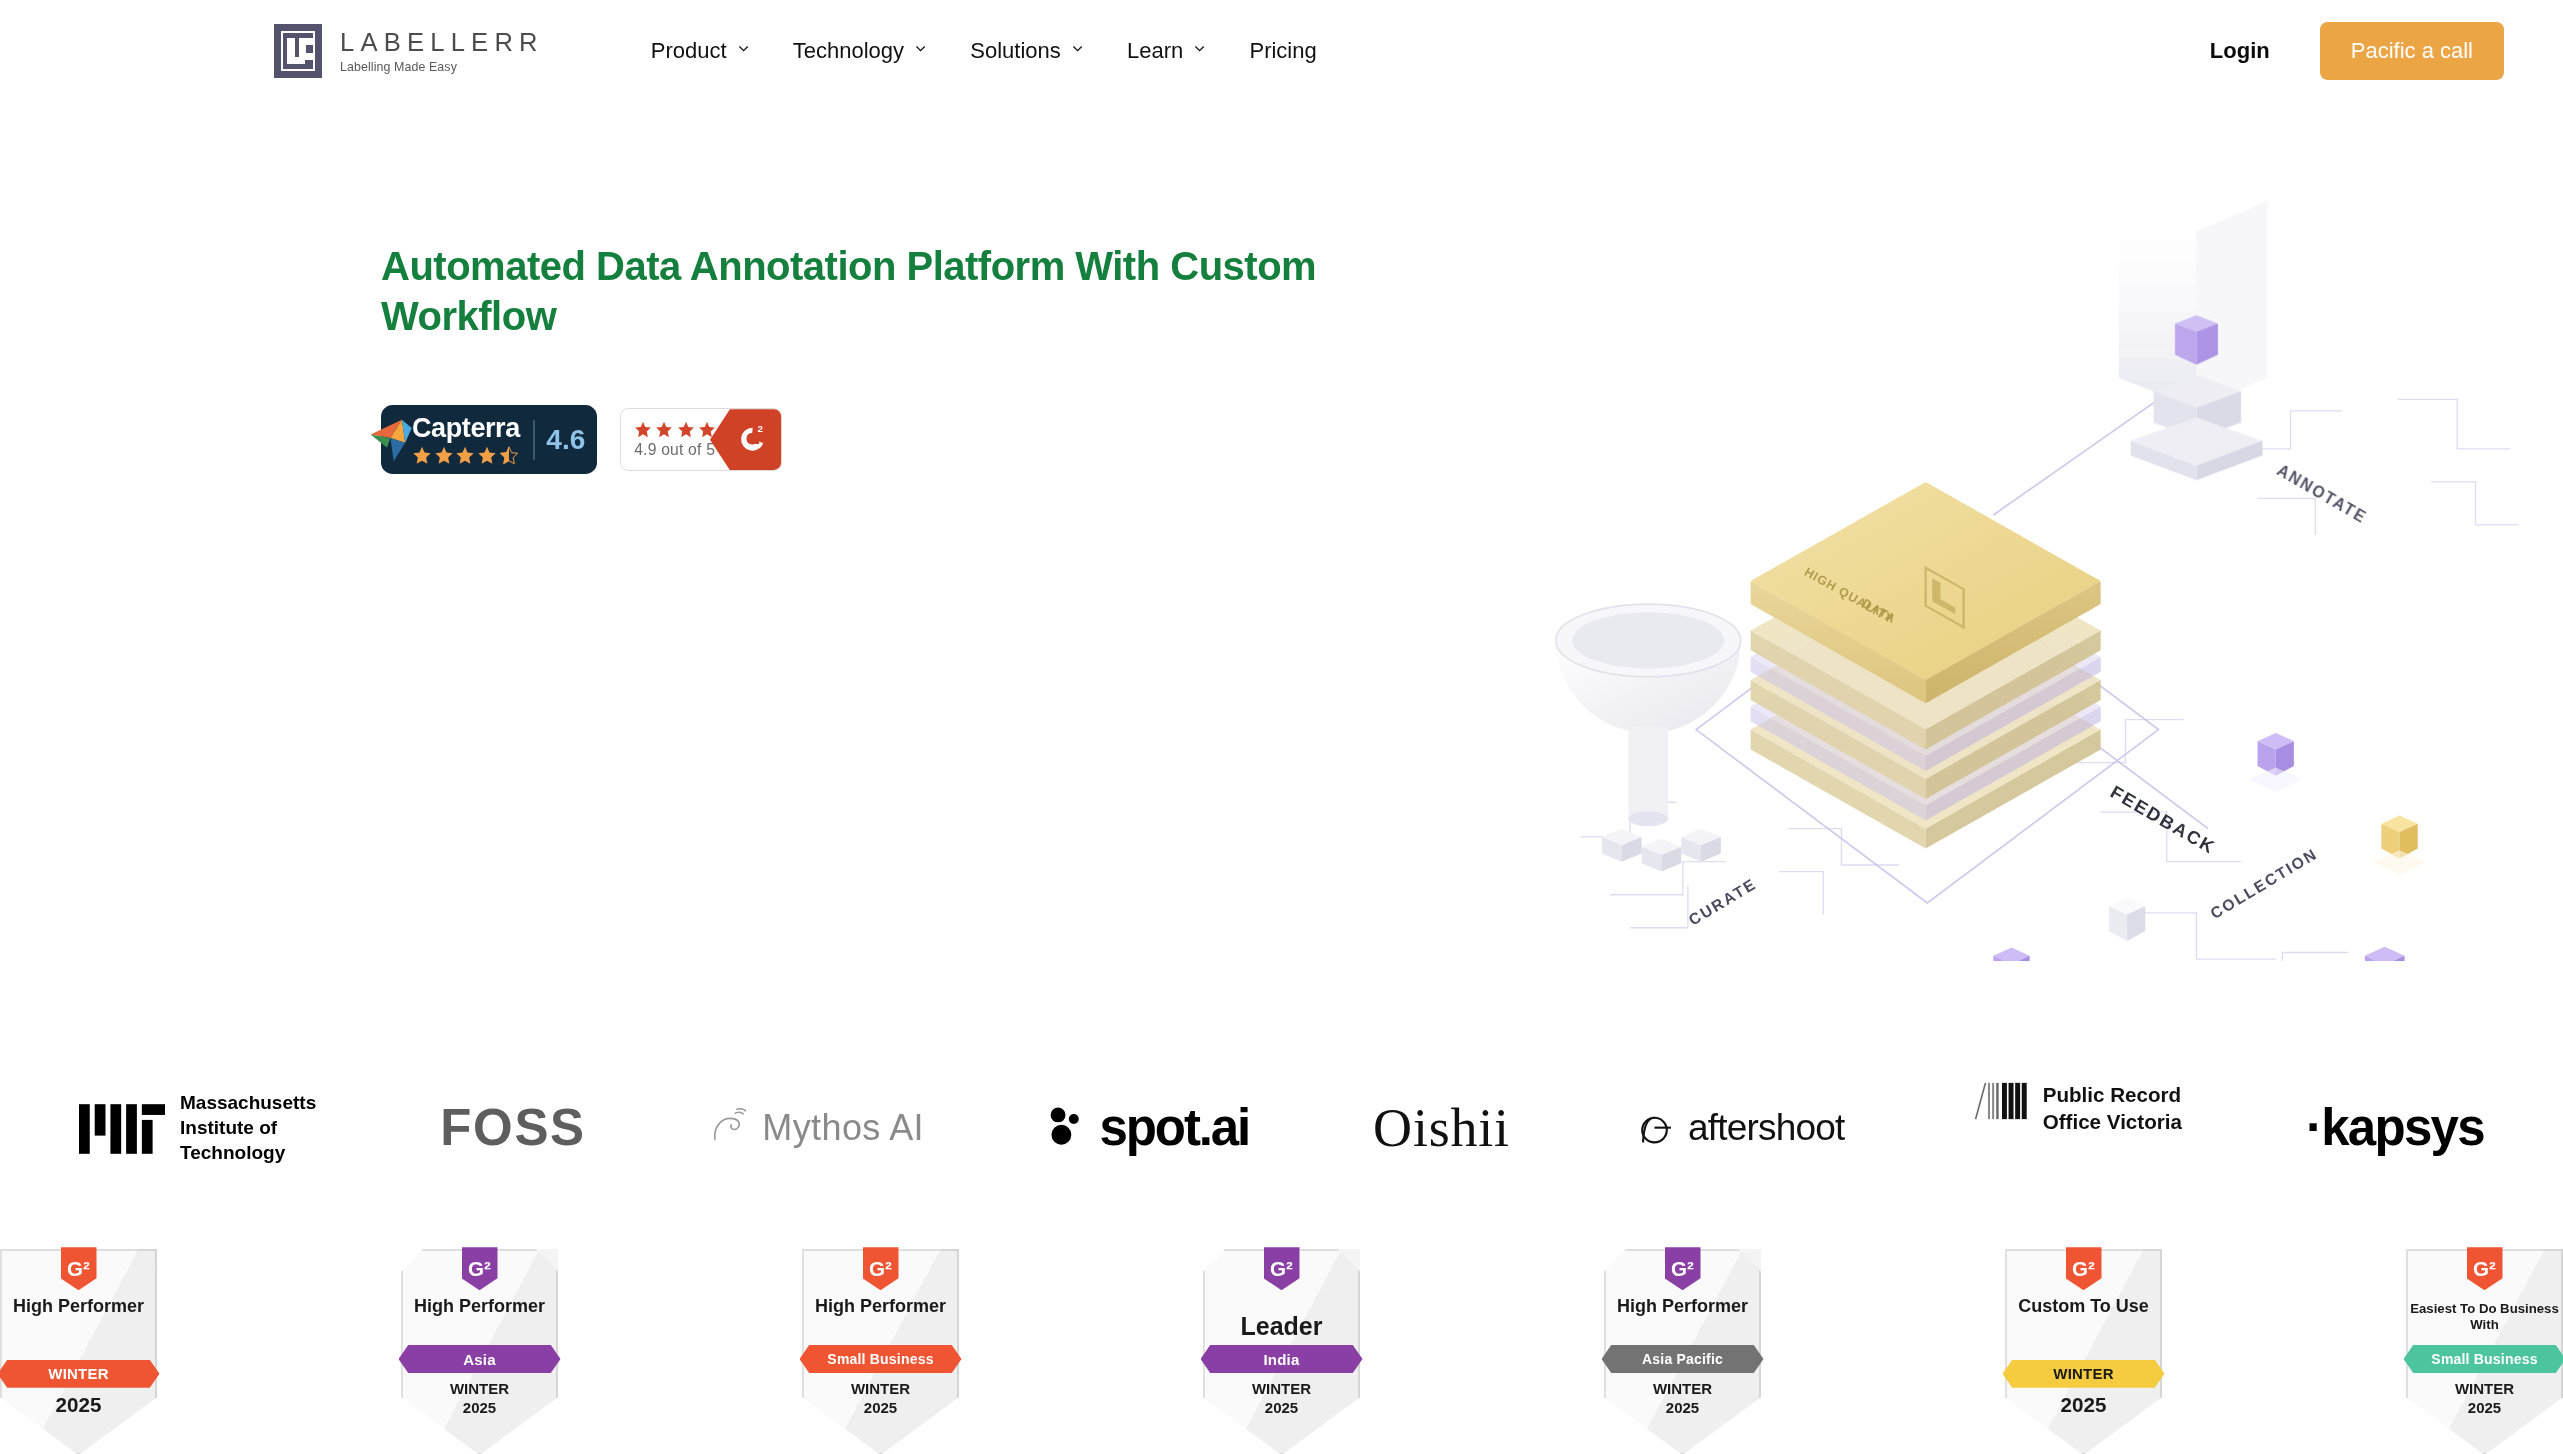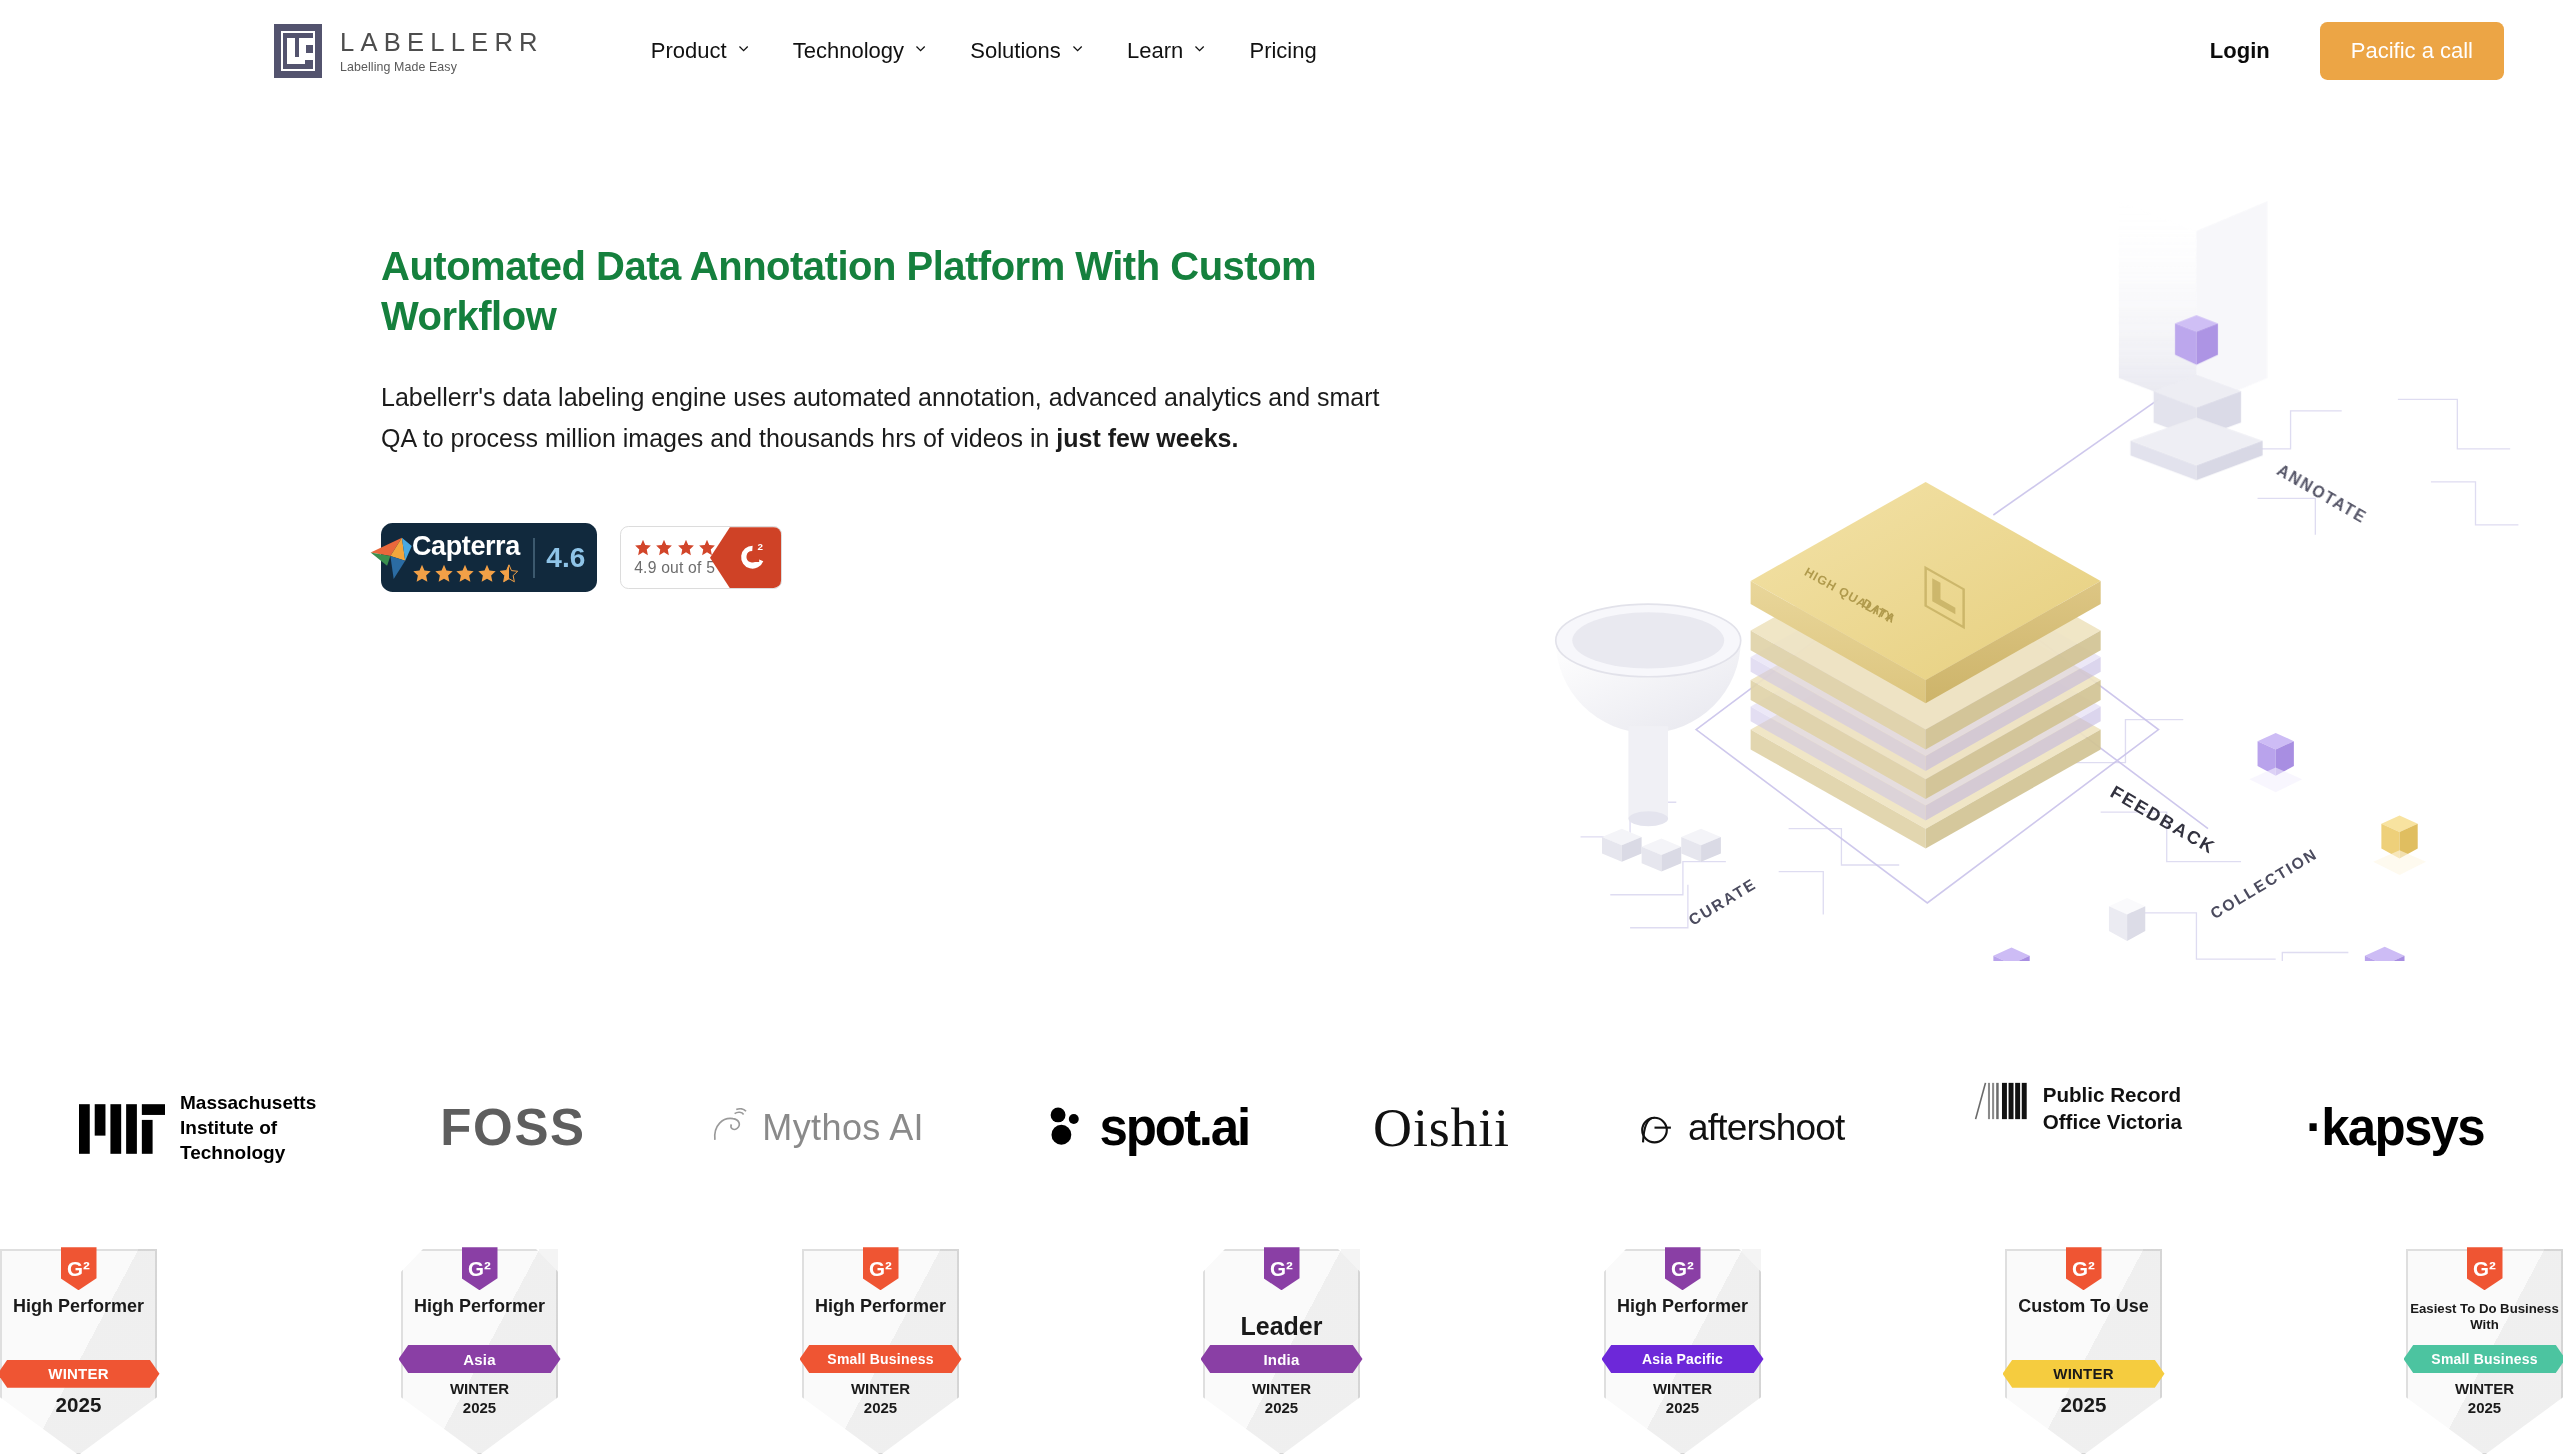--- a/index.html
+++ b/index.html
@@ -262,21 +262,20 @@
 
   <div class="header-right">
     <div class="login-link">Login</div>
     <button class="schedule-btn">Pacific a call</button>
   </div>
 </div>
 
 <div class="hero">
   <div class="hero-left">
     <h1 class="hero-title">Automated Data Annotation Platform With Custom Workflow</h1>
-    <p class="hero-sub"><span>Labellerr's data labeling engine uses automated annotation, advanced analytics and smart QA to process  million images and thousands hrs of videos in </span><b>just few weeks.</b></p>
 
     <div class="ratings">
 
       <div class="capterra">
         <span class="capterra-flag">
           <svg width="51" height="48" viewBox="0 0 62 58">
             <path d="M2 20 L40 2 L26 24 Z" fill="#e8683c"></path>
             <path d="M26 24 L40 2 L44 30 Z" fill="#f3a63c"></path>
             <path d="M2 20 L26 24 L22 36 Z" fill="#3a8f4e"></path>
             <path d="M26 24 L44 30 L30 52 Z" fill="#2b6ca3"></path>
@@ -641,21 +640,21 @@
     <div class="badge-ribbon" style="background:#8a3fa5">India</div>
     <div class="badge-year two" style="white-space: pre-line;">WINTER
 2025</div>
   </div>
 
   <div class="badge">
     <div class="badge-shield rounded"></div>
       <div class="badge-sheen"></div>
     <div class="g2-tag" style="background:#8a3fa5">G²</div>
     <div class="badge-title">High Performer</div>
-    <div class="badge-ribbon" style="background:#6d28d9;font-size:14px">Asia Pacific</div>
+    <div class="badge-ribbon" style="background:#737373;font-size:14px">Asia Pacific</div>
     <div class="badge-year two" style="white-space: pre-line;">WINTER
 2025</div>
   </div>
 
   <div class="badge">
     <div class="badge-shield"></div>
       <div class="badge-sheen"></div>
     <div class="g2-tag" style="background:#ef5533">G²</div>
     <div class="badge-title">Custom To Use</div>
     <div class="badge-ribbon" style="background:#f5cc3f;color:#1a1a1a">WINTER</div>

